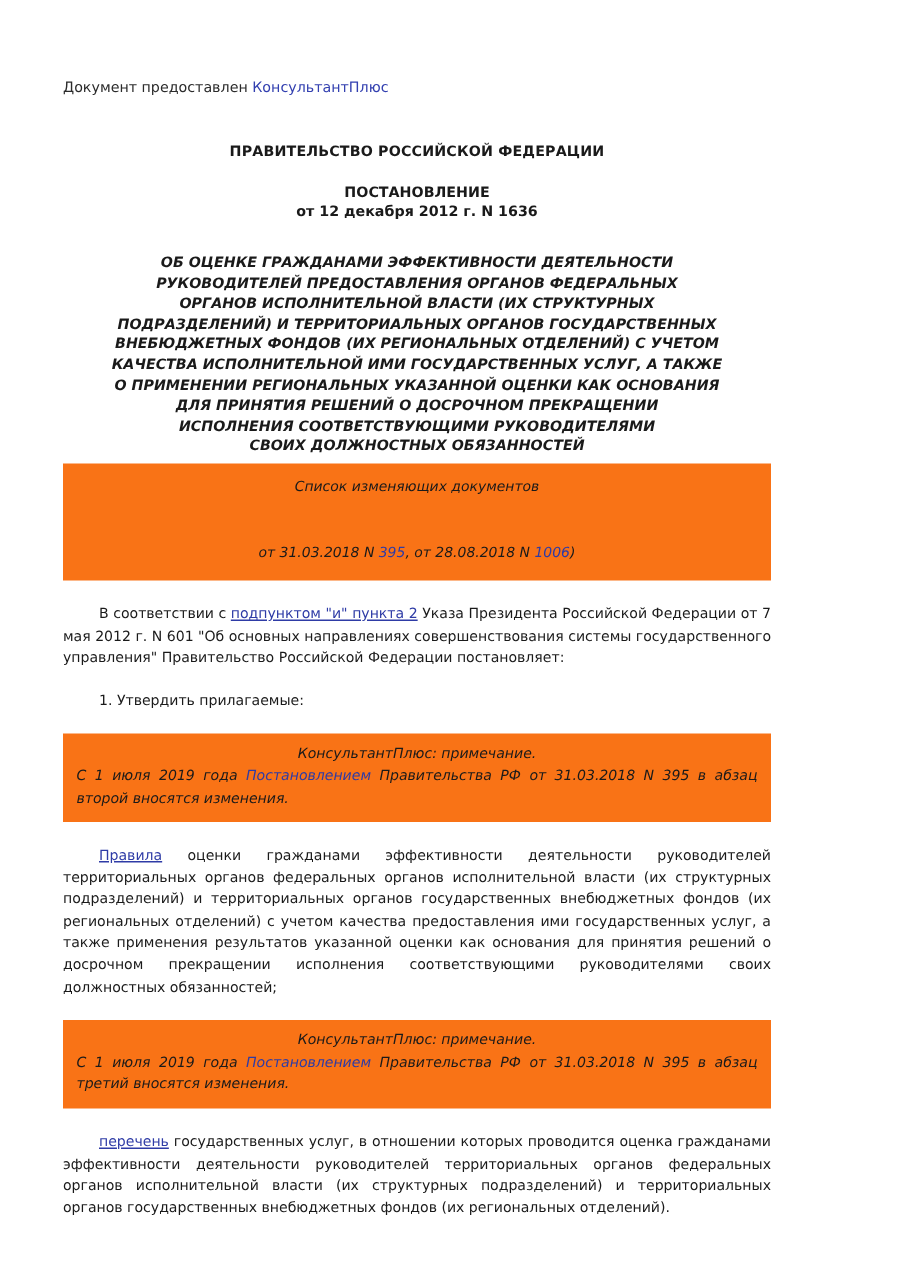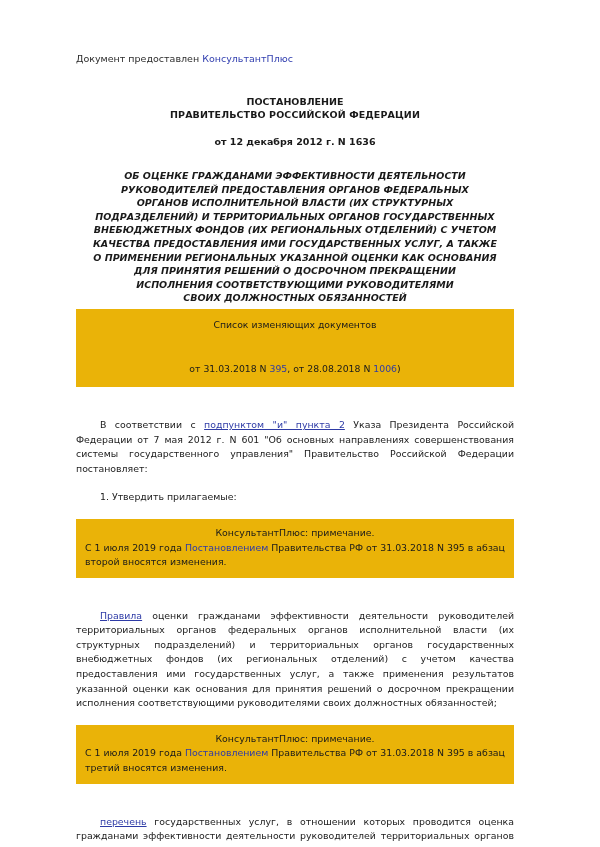--- a/index.html
+++ b/index.html
@@ -12,21 +12,21 @@
     height: 847px;
     font-family: "DejaVu Sans", "Liberation Sans", sans-serif;
     color: #1a1a1a;
     overflow: hidden;
   }
   .page {
     position: relative;
     width: 600px;
     height: 847px;
     box-sizing: border-box;
-    padding: 52px 86px 0 76px;
+    padding: 52px 86px 0 42px;
   }
   .src-line {
     font-size: 9.5px;
     line-height: 14px;
     color: #2b2b2b;
     white-space: nowrap;
     margin: 0 0 30px 0;
   }
   .src-line .brand {
     color: #3340b0;
@@ -52,24 +52,25 @@
   }
   .main-title {
     font-size: 9.5px;
     font-weight: bold;
     line-height: 13.6px;
     margin: 0 0 4px 0;
     padding: 0 4px;
     font-style: italic;
   }
   .notebox {
-    background: #eab308;
+    background: #f97316;
     padding: 7px 9px 8px 9px;
     box-sizing: border-box;
-    margin: 0 0 31px 0;
+    margin: 0 0 16px 0;
+    font-style: italic;
   }
   .changing-list {
     text-align: center;
     font-size: 9.3px;
     line-height: 14.5px;
     padding: 9px 4px 10px 4px;
     color: #1a1a1a;
   }
   .changing-list .ttl {
     display: block;
@@ -112,32 +113,32 @@
 </style>
 </head>
 <body>
 
 <div class="page">
 
   <div class="src-line">
     <span>Документ предоставлен </span><span class="brand">КонсультантПлюс</span>
   </div>
 
+  <div class="center gov-title">ПРАВИТЕЛЬСТВО РОССИЙСКОЙ ФЕДЕРАЦИИ</div>
+
   <div class="center doc-kind">ПОСТАНОВЛЕНИЕ</div>
-
-  <div class="center gov-title">ПРАВИТЕЛЬСТВО РОССИЙСКОЙ ФЕДЕРАЦИИ</div>
   <div class="center doc-date">от 12 декабря 2012 г. N 1636</div>
 
   <div class="center main-title">
     <span>ОБ ОЦЕНКЕ ГРАЖДАНАМИ ЭФФЕКТИВНОСТИ ДЕЯТЕЛЬНОСТИ</span><br>
     <span>РУКОВОДИТЕЛЕЙ ПРЕДОСТАВЛЕНИЯ ОРГАНОВ ФЕДЕРАЛЬНЫХ</span><br>
     <span>ОРГАНОВ ИСПОЛНИТЕЛЬНОЙ ВЛАСТИ (ИХ СТРУКТУРНЫХ</span><br>
     <span>ПОДРАЗДЕЛЕНИЙ) И ТЕРРИТОРИАЛЬНЫХ ОРГАНОВ ГОСУДАРСТВЕННЫХ</span><br>
     <span>ВНЕБЮДЖЕТНЫХ ФОНДОВ (ИХ РЕГИОНАЛЬНЫХ ОТДЕЛЕНИЙ) С УЧЕТОМ</span><br>
-    <span>КАЧЕСТВА ПРЕДОСТАВЛЕНИЯ ИМИ ГОСУДАРСТВЕННЫХ УСЛУГ, А ТАКЖЕ</span><br>
+    <span>КАЧЕСТВА ИСПОЛНИТЕЛЬНОЙ ИМИ ГОСУДАРСТВЕННЫХ УСЛУГ, А ТАКЖЕ</span><br>
     <span>О ПРИМЕНЕНИИ РЕГИОНАЛЬНЫХ УКАЗАННОЙ ОЦЕНКИ КАК ОСНОВАНИЯ</span><br>
     <span>ДЛЯ ПРИНЯТИЯ РЕШЕНИЙ О ДОСРОЧНОМ ПРЕКРАЩЕНИИ</span><br>
     <span>ИСПОЛНЕНИЯ СООТВЕТСТВУЮЩИМИ РУКОВОДИТЕЛЯМИ</span><br>
     <span>СВОИХ ДОЛЖНОСТНЫХ ОБЯЗАННОСТЕЙ</span>
   </div>
 
   <div class="notebox changing-list">
     <span class="ttl">Список изменяющих документов</span>
     <br>
     <br>

